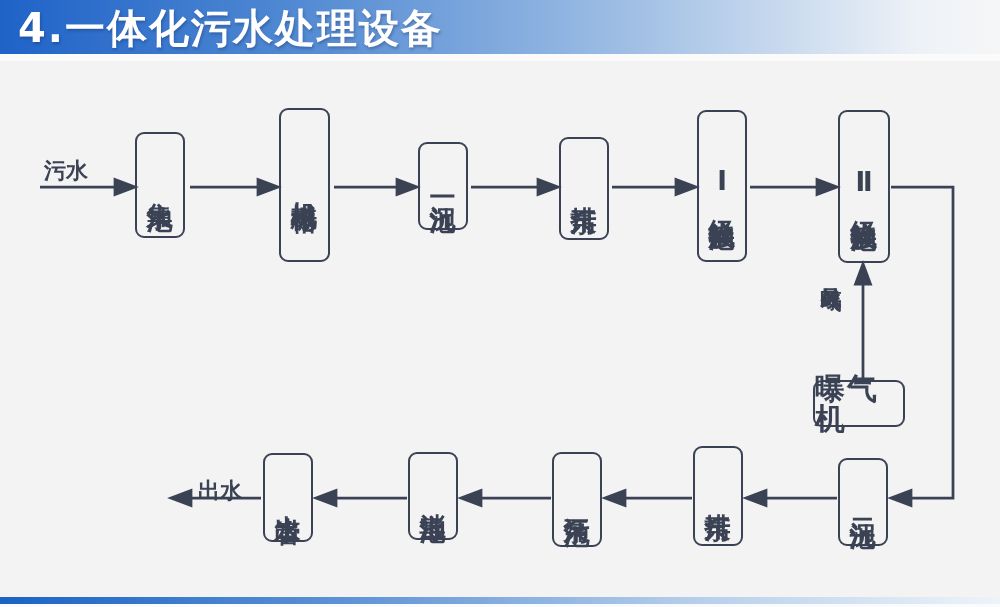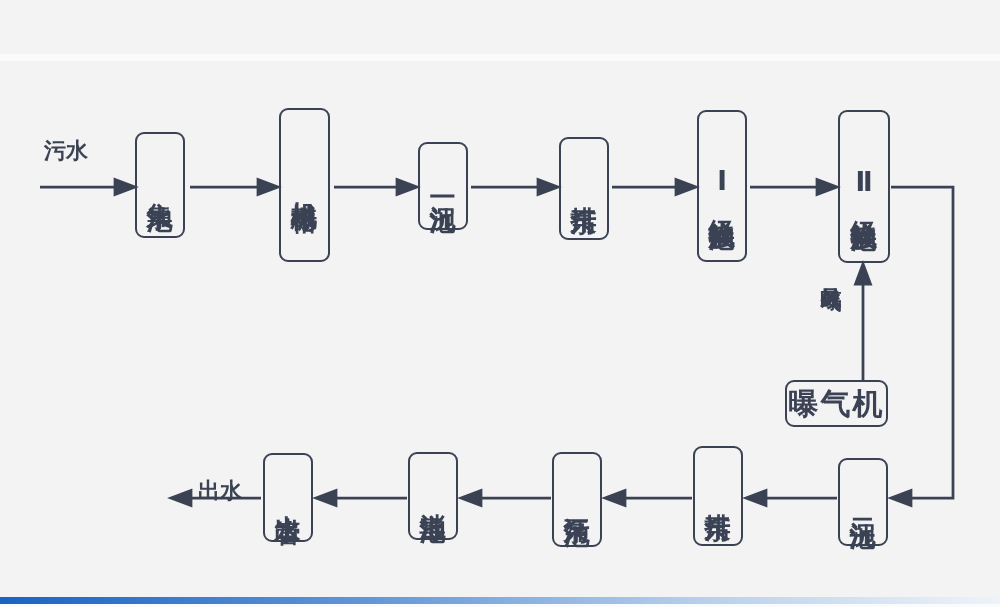--- a/index.html
+++ b/index.html
@@ -57,20 +57,23 @@
     writing-mode:vertical-rl;text-orientation:upright;
     font-size:21px;letter-spacing:1px;white-space:normal;
   }
   svg.connectors{position:absolute;left:0;top:0;pointer-events:none;}
 </style>
 </head>
 <body>
 
 <div class="stage">
 
+  <div class="titlebar">
+    <div class="title-text">4.一体化污水处理设备</div>
+  </div>
   <div class="title-underline"></div>
 
   <svg class="connectors" width="1000" height="607" viewBox="0 0 1000 607">
     <g stroke="#3a4254" stroke-width="2.75" fill="#3a4254">
 
       <line x1="40" y1="187" x2="116" y2="187"></line>
         <polygon points="135,187 115,179.5 115,194.5"></polygon>
       <line x1="190" y1="187" x2="259" y2="187"></line>
         <polygon points="278,187 258,179.5 258,194.5"></polygon>
       <line x1="334" y1="187" x2="398" y2="187"></line>
@@ -94,32 +97,32 @@
         <polygon points="605,498 625,490.5 625,505.5"></polygon>
       <line x1="551" y1="498" x2="481" y2="498"></line>
         <polygon points="461,498 481,490.5 481,505.5"></polygon>
       <line x1="407" y1="498" x2="336" y2="498"></line>
         <polygon points="316,498 336,490.5 336,505.5"></polygon>
       <line x1="261" y1="498" x2="191" y2="498"></line>
         <polygon points="171,498 191,490.5 191,505.5"></polygon>
     </g>
   </svg>
 
-  <div class="flabel" style="left:44px;top:140px;">污水</div>
+  <div class="flabel" style="left:44px;top:160px;">污水</div>
   <div class="flabel" style="left:198px;top:480px;">出水</div>
   <div class="flabel vert" style="left:820px;top:271px;height:100px;">鼓风曝气</div>
 
   <div class="box vert" style="left:135px;top:132px;width:50px;height:106px;">集水池</div>
   <div class="box vert" style="left:279px;top:108px;width:51px;height:154px;">机械栅格</div>
   <div class="box vert" style="left:418px;top:142px;width:50px;height:88px;">一沉池</div>
   <div class="box vert" style="left:559px;top:137px;width:50px;height:103px;">排污泵</div>
   <div class="box vert" style="left:697px;top:110px;width:50px;height:152px;">Ⅰ级接触池</div>
   <div class="box vert" style="left:838px;top:110px;width:52px;height:153px;">Ⅱ级接触池</div>
 
-  <div class="box horiz" style="left:785px;top:380px;width:103px;height:47px;">曝气机</div>
+  <div class="box horiz" style="left:813px;top:380px;width:92px;height:47px;">曝气机</div>
 
   <div class="box vert" style="left:838px;top:458px;width:50px;height:88px;">二沉池</div>
   <div class="box vert" style="left:693px;top:446px;width:50px;height:100px;">排污泵</div>
   <div class="box vert" style="left:552px;top:452px;width:50px;height:95px;">污泵池</div>
   <div class="box vert" style="left:408px;top:452px;width:50px;height:88px;">消毒池</div>
   <div class="box vert" style="left:263px;top:453px;width:50px;height:89px;">出水管</div>
 
   <div class="bottombar"></div>
   <div class="bottombar-under"></div>
 </div>

